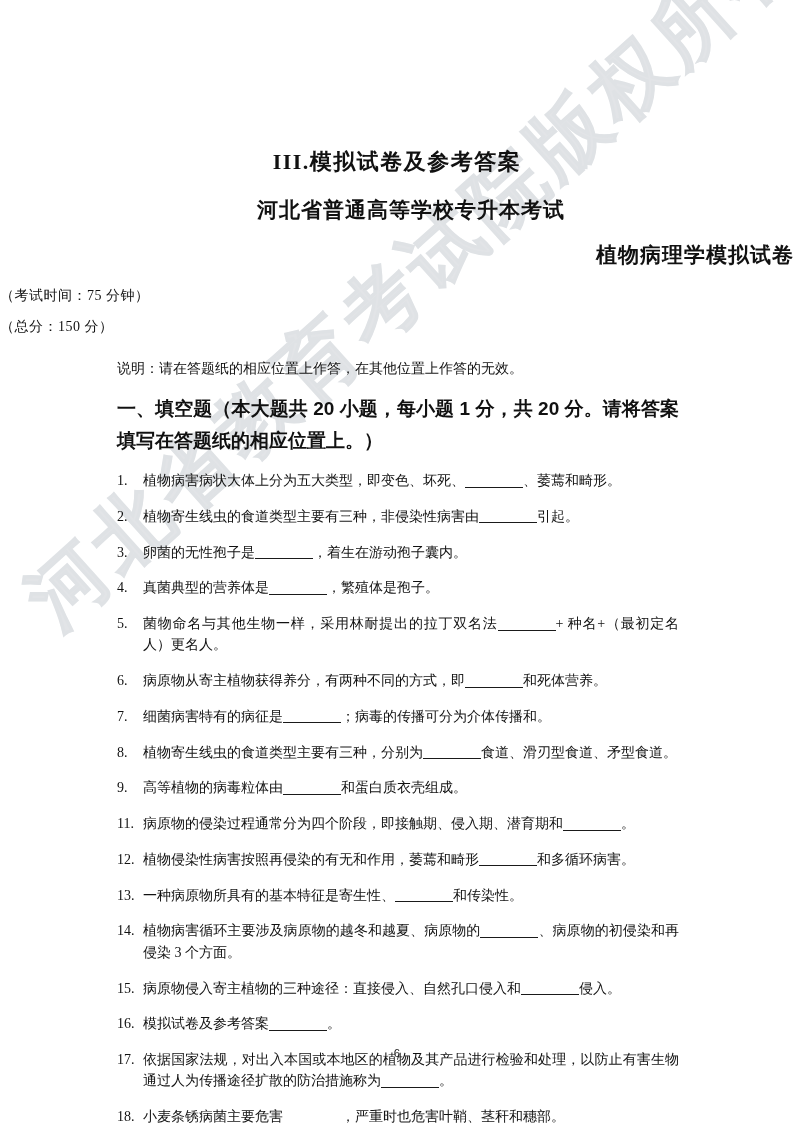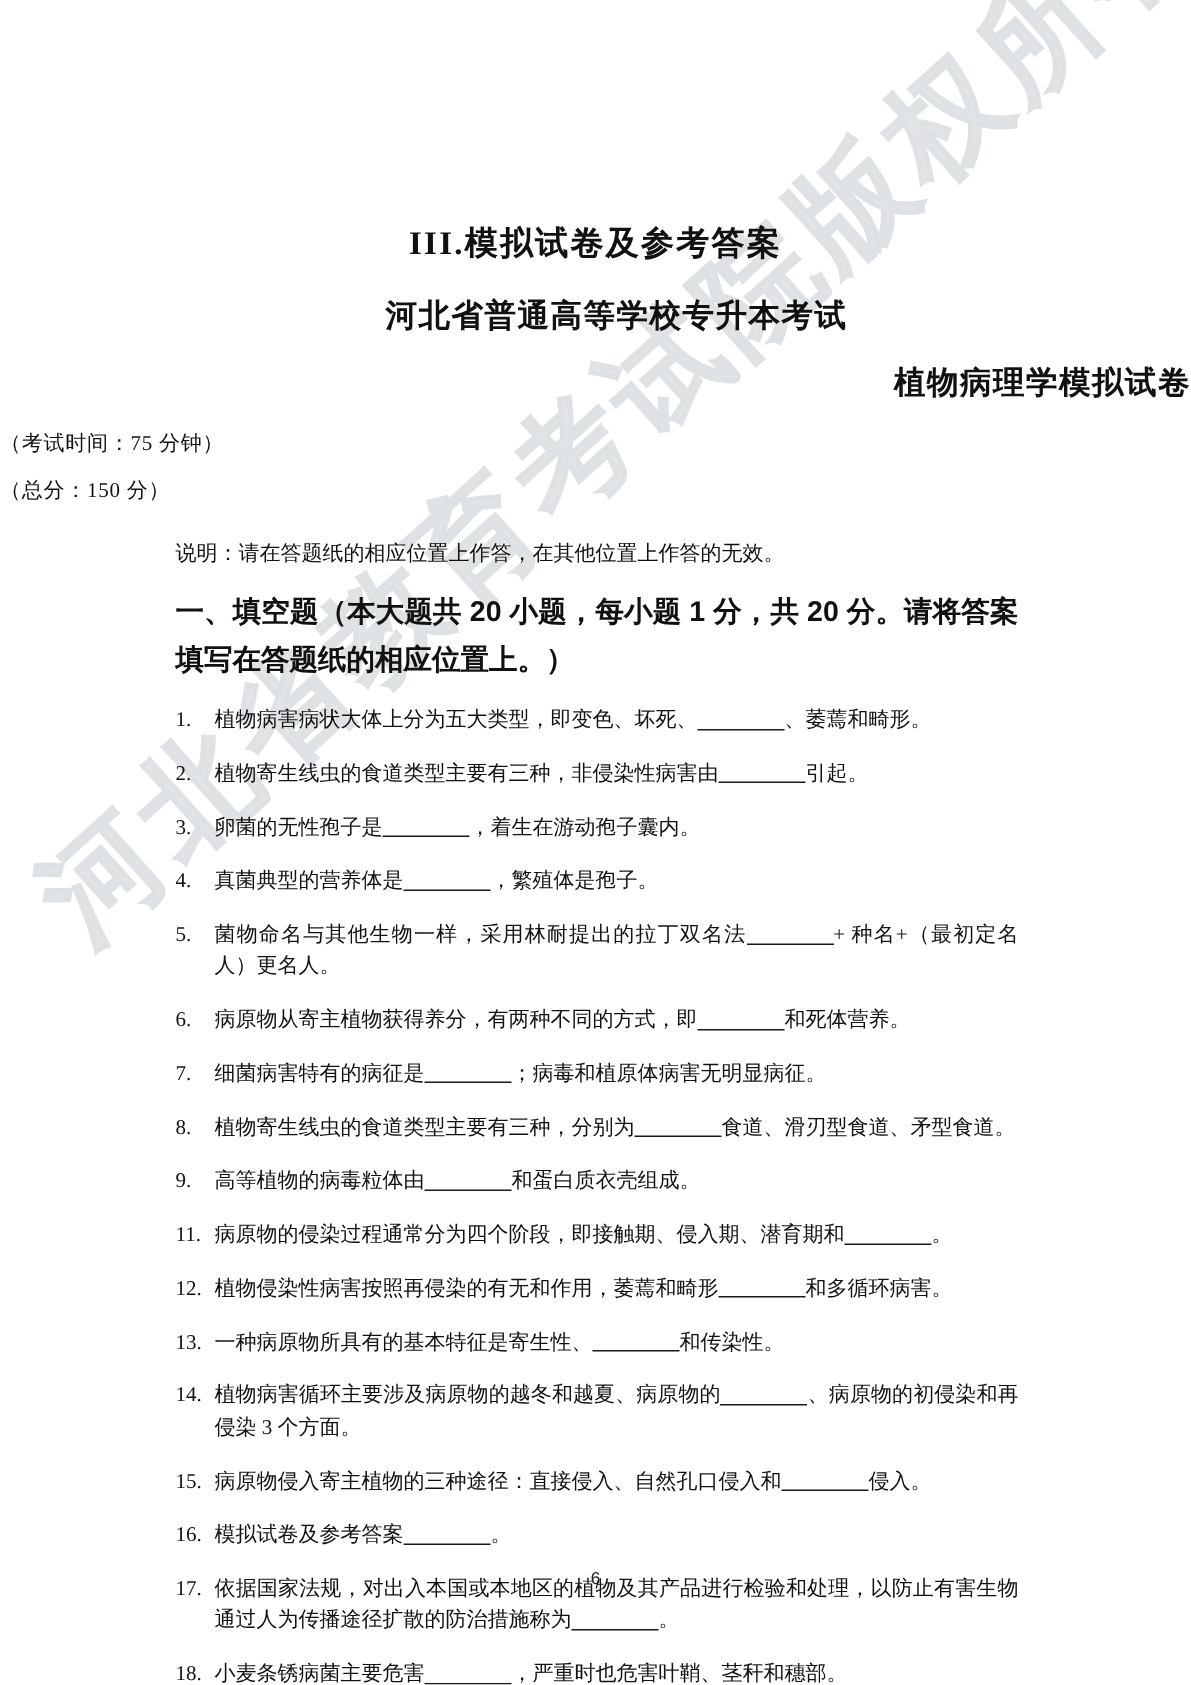--- a/index.html
+++ b/index.html
@@ -230,21 +230,21 @@
           <li class="q-item">
             <span class="q-num">5.</span>
             <span class="q-text"><span>菌物命名与其他生物一样，采用林耐提出的拉丁双名法</span><span class="blank"></span><span>+ 种名+（最初定名人）更名人。</span></span>
           </li>
           <li class="q-item">
             <span class="q-num">6.</span>
             <span class="q-text"><span>病原物从寄主植物获得养分，有两种不同的方式，即</span><span class="blank"></span><span>和死体营养。</span></span>
           </li>
           <li class="q-item">
             <span class="q-num">7.</span>
-            <span class="q-text"><span>细菌病害特有的病征是</span><span class="blank"></span><span>；病毒和植原体病害无明显病征。</span></span>
+            <span class="q-text"><span>细菌病害特有的病征是</span><span class="blank"></span><span>；病毒的传播可分为介体传播和。</span></span>
           </li>
           <li class="q-item">
             <span class="q-num">8.</span>
             <span class="q-text"><span>植物寄生线虫的食道类型主要有三种，分别为</span><span class="blank"></span><span>食道、滑刃型食道、矛型食道。</span></span>
           </li>
           <li class="q-item">
             <span class="q-num">9.</span>
             <span class="q-text"><span>高等植物的病毒粒体由</span><span class="blank"></span><span>和蛋白质衣壳组成。</span></span>
           </li>
           <li class="q-item">

